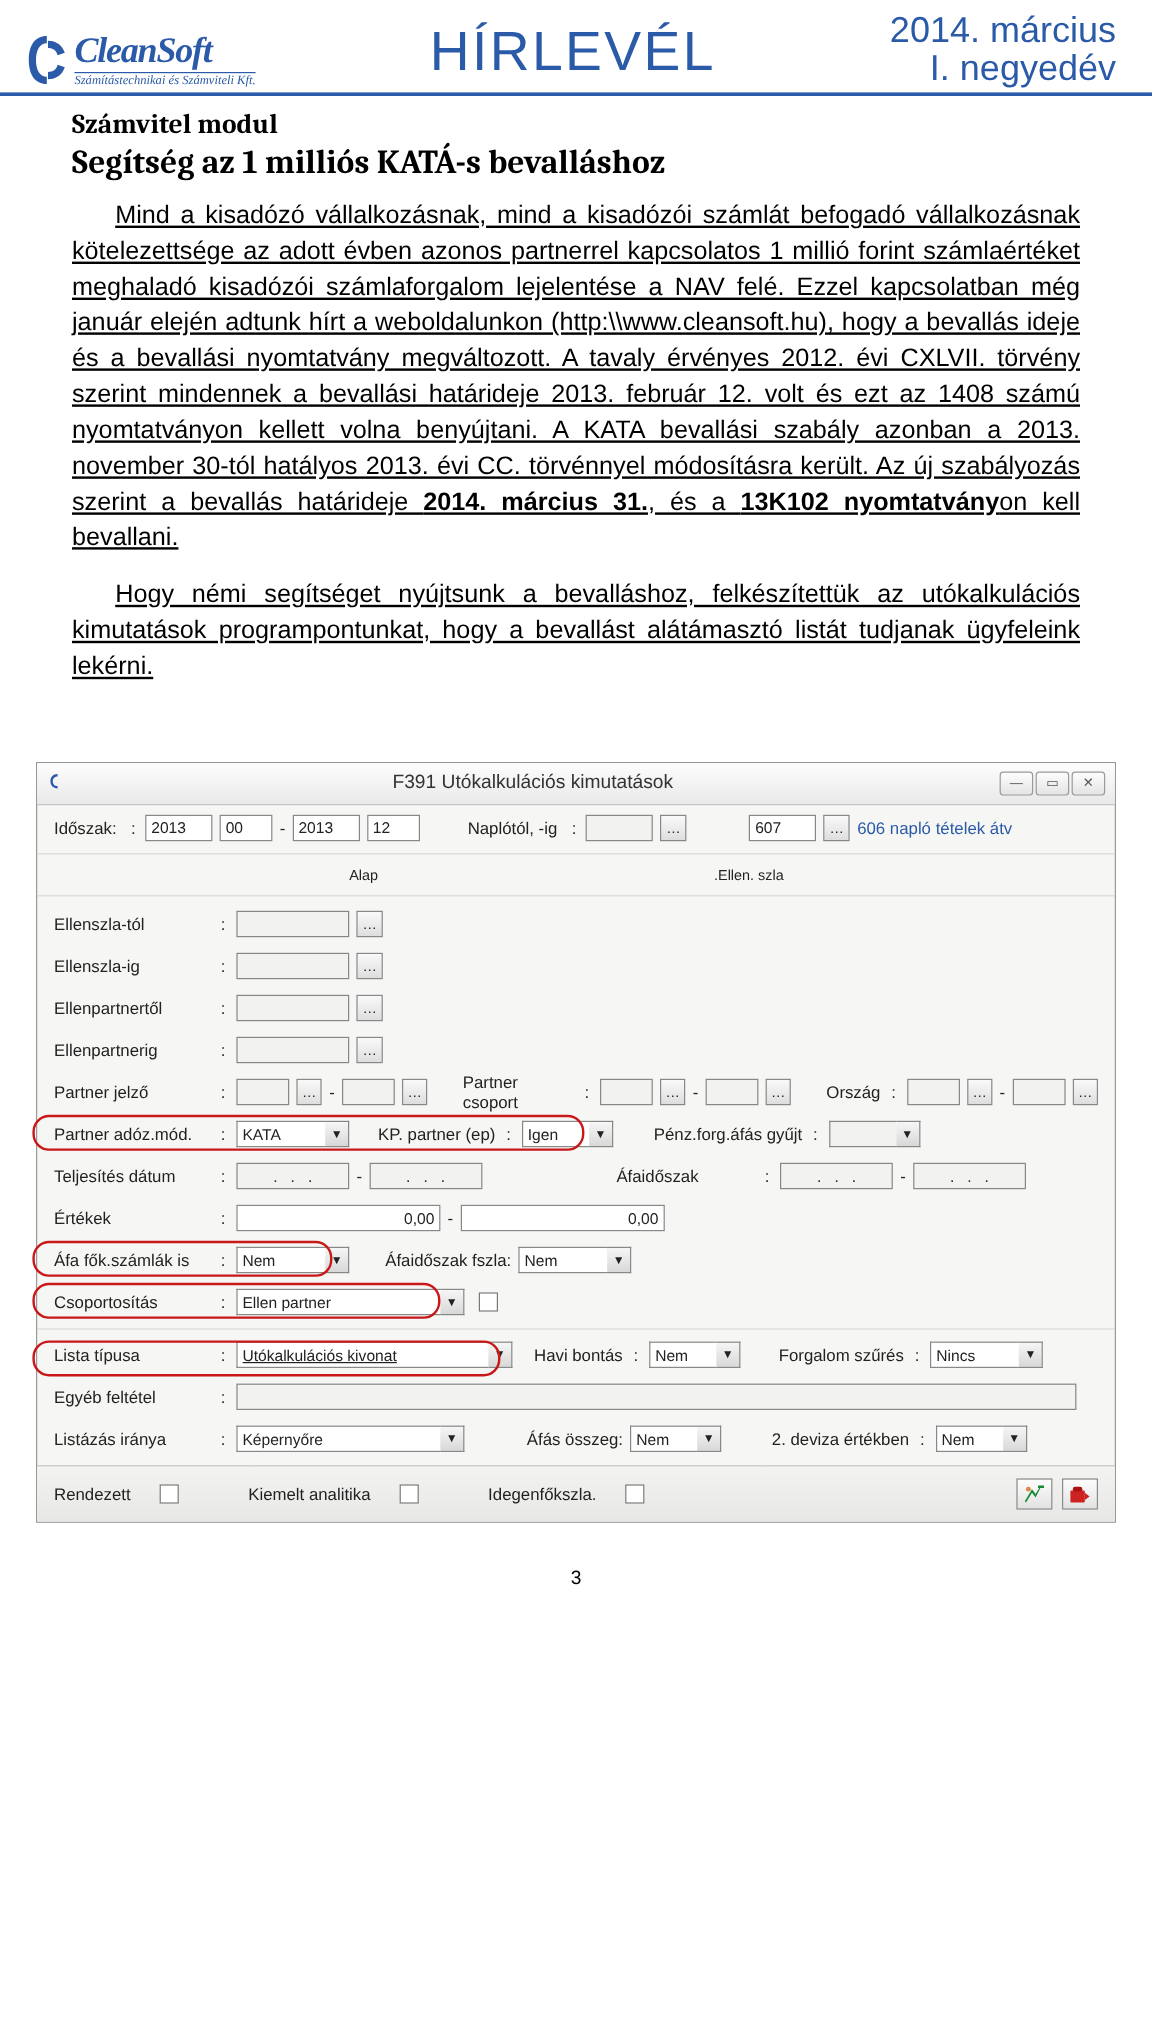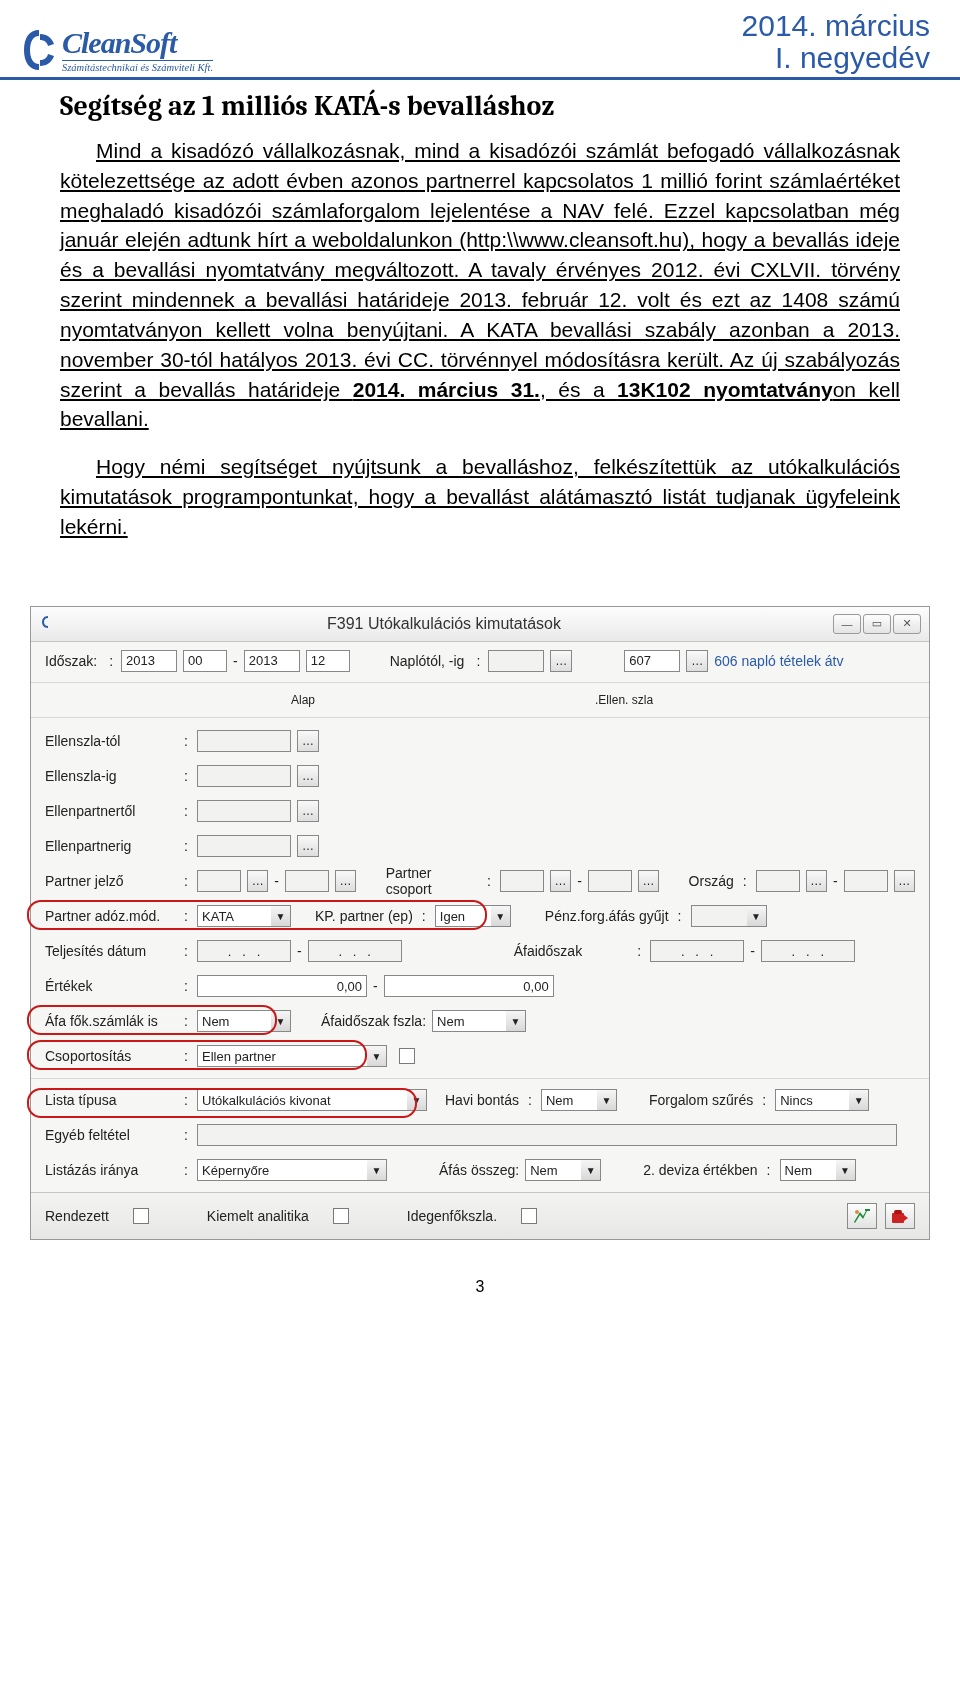--- a/index.html
+++ b/index.html
@@ -46,21 +46,21 @@
   .flabel { width: 130px; flex-shrink: 0; }
   .colon2 { width: 10px; text-align: center; flex-shrink: 0; }
   
   .inp { background: #fff; border: 1px solid #888; height: 22px; padding: 1px 4px; font-size: 13px; color: #222; }
   .inp-ro { background: #f2f2f0; }
   .inp.w40 { width: 44px; }
   .inp.w52 { width: 56px; }
   .inp.w70 { width: 74px; }
   .inp.w90 { width: 94px; }
   .inp.w160 { width: 170px; }
-  .inp.w200 { width: 210px; }
+  .inp.w200 { width: 210px; text-decoration: underline; }
   .dots-btn { width: 22px; height: 22px; border: 1px solid #888; background: linear-gradient(#f9f9f9,#dedede); font-size: 12px; display: flex; align-items: center; justify-content: center; }
   .dd-btn { width: 20px; height: 22px; border: 1px solid #888; border-left: none; background: linear-gradient(#f6f6f6,#d8d8d8); font-size: 10px; display: flex; align-items: center; justify-content: center; }
   .dd { display: flex; border-radius: 10px; }
   .dd .inp { border-right: none; }
   
   .sep { height: 1px; background: #d9d9d7; margin: 4px -14px; }
   
   .circle { position: absolute; border: 2px solid #c81818; border-radius: 14px; pointer-events: none; height: 30px; }
   
   .dlg-footer { display: flex; align-items: center; gap: 24px; padding: 10px 14px; border-top: 1px solid #c4c4c4; background: linear-gradient(#f3f3f1,#e7e7e5); }
@@ -80,27 +80,29 @@
           <path d="M19 2 C9 2 4 10 4 22 C4 34 9 42 19 42 L19 36 C13 36 10 30 10 22 C10 14 13 8 19 8 Z" fill="#2a5aa8"></path>
           <path d="M20 6 C27 6 32 10 34 16 L28 18 C27 14 24 12 20 12 Z" fill="#2a5aa8"></path>
           <path d="M20 38 C27 38 32 34 34 28 L28 26 C27 30 24 32 20 32 Z" fill="#2a5aa8"></path>
         </svg>
     </div>
     <div class="logo-text">
       <span class="logo-company">CleanSoft</span>
       <span class="logo-sub">Számítástechnikai és Számviteli Kft.</span>
     </div>
   </div>
+  <div class="newsletter-title">HÍRLEVÉL</div>
   <div class="date-block">
     <div class="date-line">2014. március</div>
     <div class="date-line">I. negyedév</div>
   </div>
 </div>
 
 <div class="article">
+  <div class="section-label">Számvitel modul</div>
   <div class="article-title">Segítség az 1 milliós KATÁ-s bevalláshoz</div>
   <p class="indent">
     <span>Mind a kisadózó vállalkozásnak, mind a kisadózói számlát befogadó vállalkozásnak kötelezettsége az adott évben azonos partnerrel kapcsolatos 1 millió forint számlaértéket meghaladó kisadózói számlaforgalom lejelentése a NAV felé. Ezzel kapcsolatban még január elején adtunk hírt a weboldalunkon (http:\\www.cleansoft.hu), hogy a bevallás ideje és a bevallási nyomtatvány megváltozott. A tavaly érvényes 2012. évi CXLVII. törvény szerint mindennek a bevallási határideje 2013. február 12. volt és ezt az 1408 számú nyomtatványon kellett volna benyújtani. A KATA bevallási szabály azonban a 2013. november 30-tól hatályos 2013. évi CC. törvénnyel módosításra került. Az új szabályozás szerint a bevallás határideje </span><span class="bold">2014. március 31.</span><span>, és a </span><span class="bold">13K102 nyomtatvány</span><span>on kell bevallani.</span>
   </p>
   <p class="indent">Hogy némi segítséget nyújtsunk a bevalláshoz, felkészítettük az utókalkulációs kimutatások programpontunkat, hogy a bevallást alátámasztó listát tudjanak ügyfeleink lekérni.</p>
 </div>
 
 <div class="dialog-wrap">
 <div class="dialog">
 

